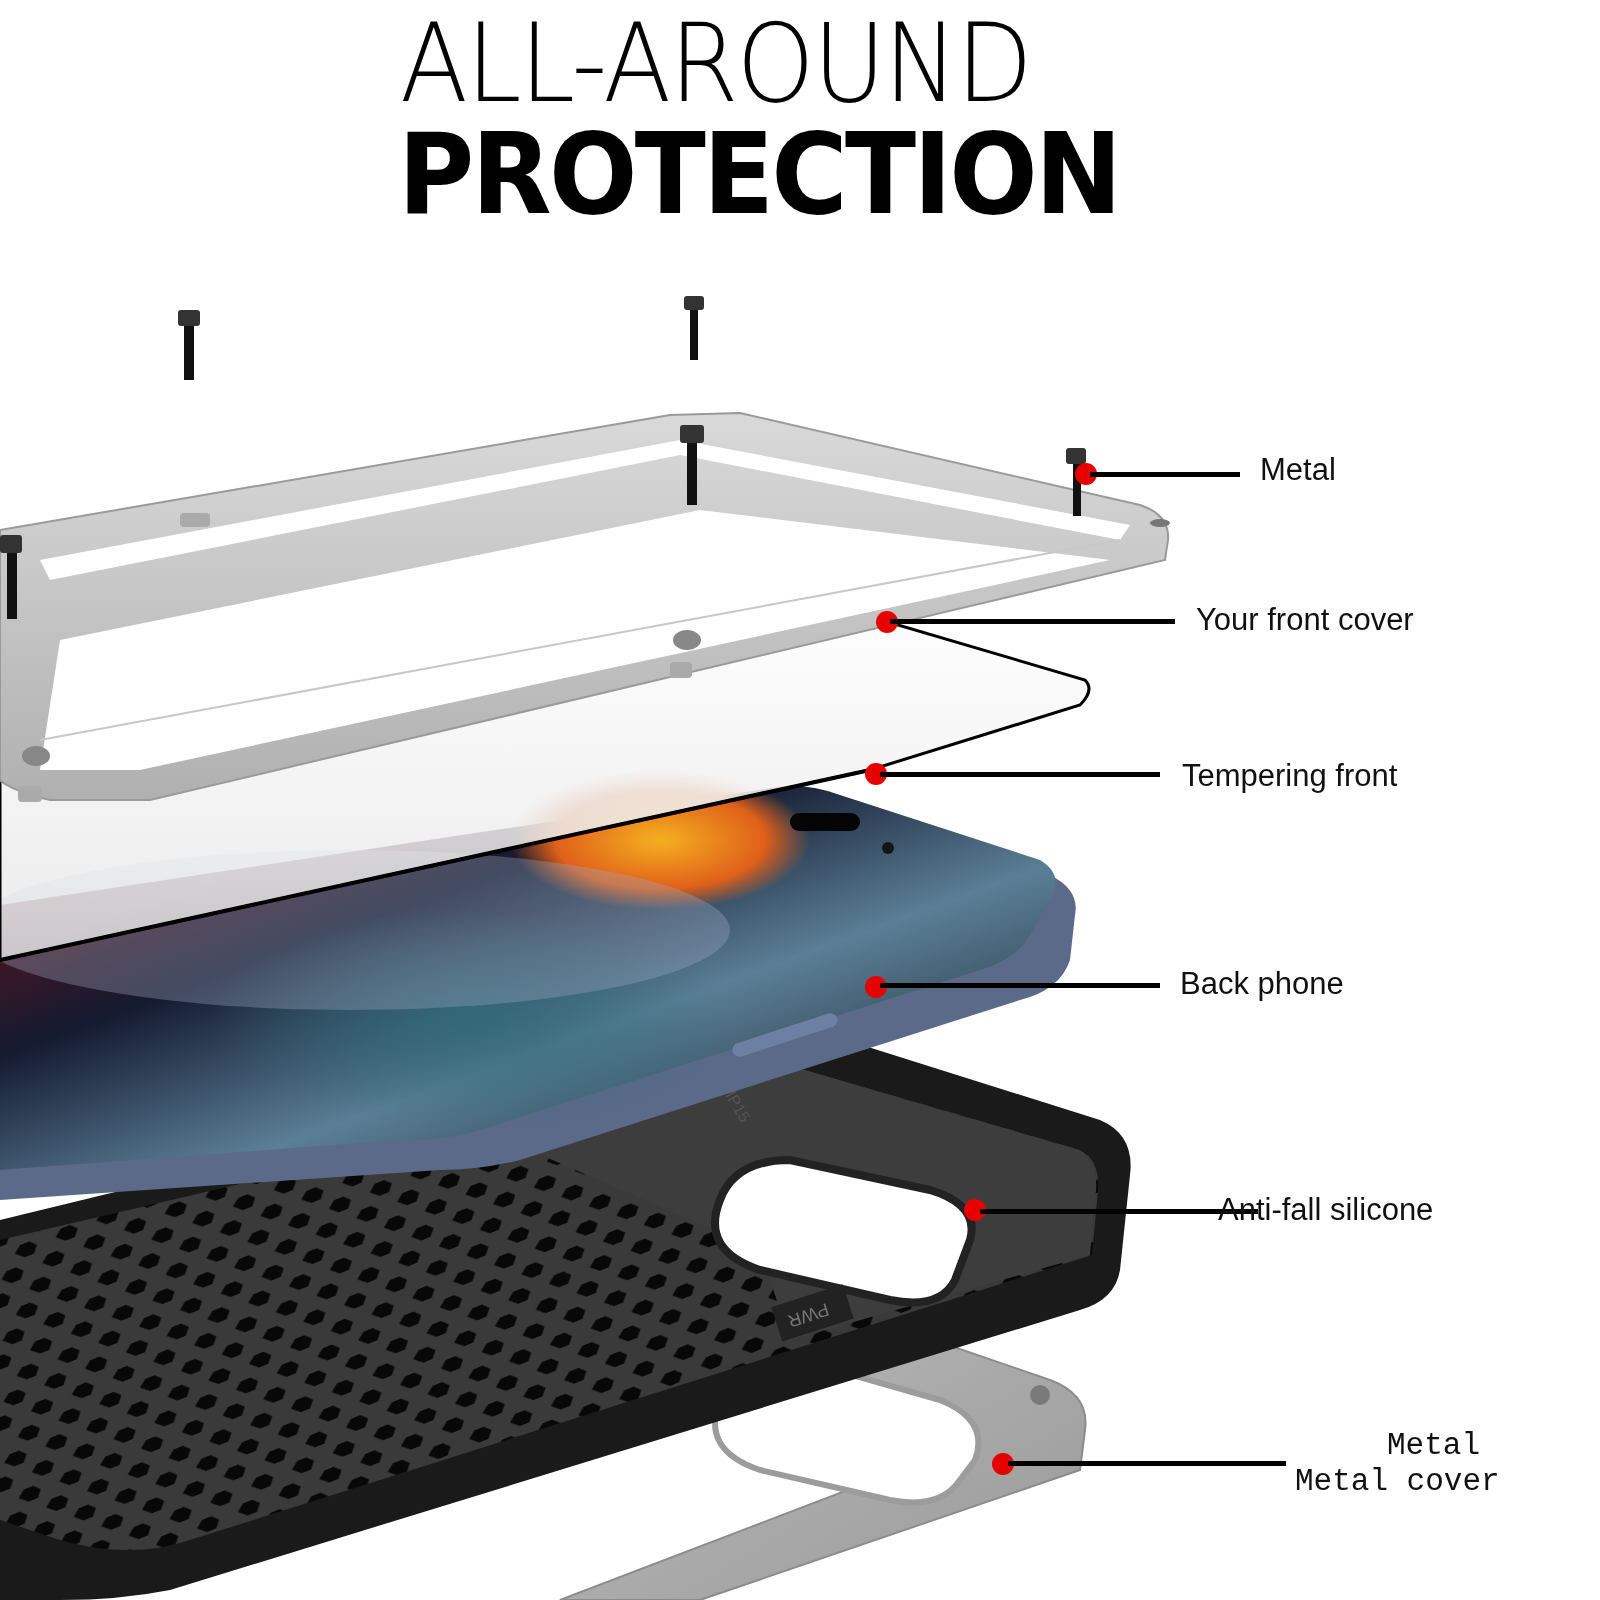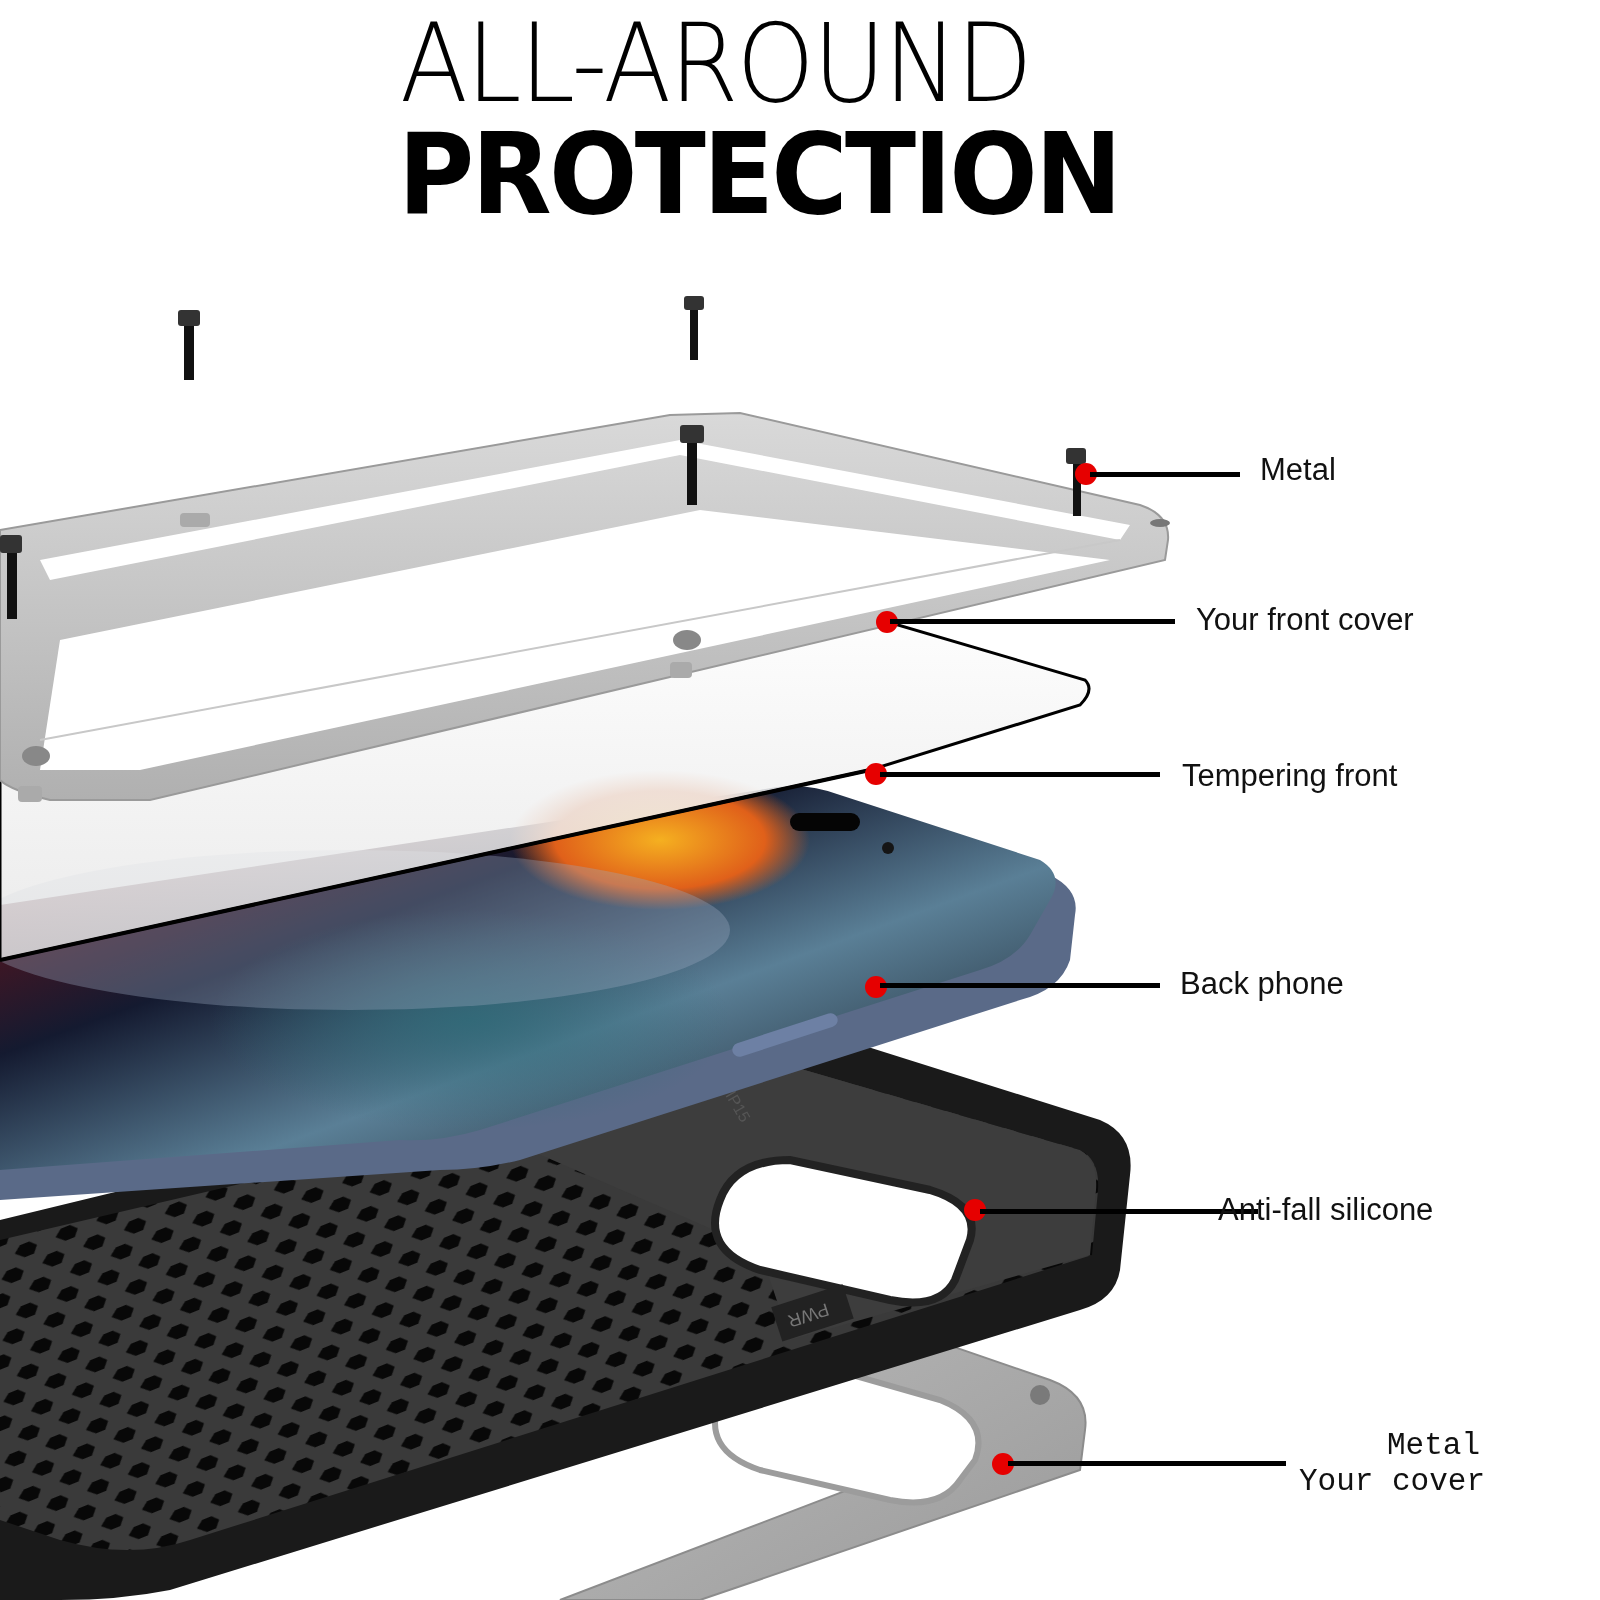--- a/index.html
+++ b/index.html
@@ -161,14 +161,14 @@
 <div>
   <div class="dot" style="left:964px; top:1199px; background:#e60000;"></div>
   <div class="leader" style="left:980px; top:1209px; width:278px;"></div>
   <div class="callout-label" style="left:1218px; top:1192px;text-align:right;">Anti-fall silicone</div>
 </div>
 
 <div>
   <div class="dot" style="left:992px; top:1453px; background:#e60000;"></div>
   <div class="leader" style="left:1008px; top:1461px; width:278px;"></div>
   <div class="callout-label center" style="left:1300px; top:1428px; width:180px;">Metal</div>
-  <div class="callout-label center" style="left:1295px; top:1464px; width:190px;">Your cover</div>
+  <div class="callout-label center" style="left:1295px; top:1464px; width:190px;">Metal cover</div>
 </div>
 
 </body></html>

